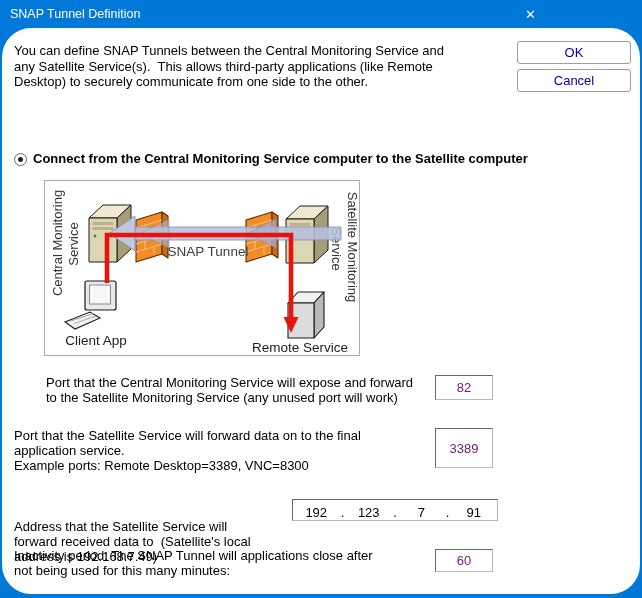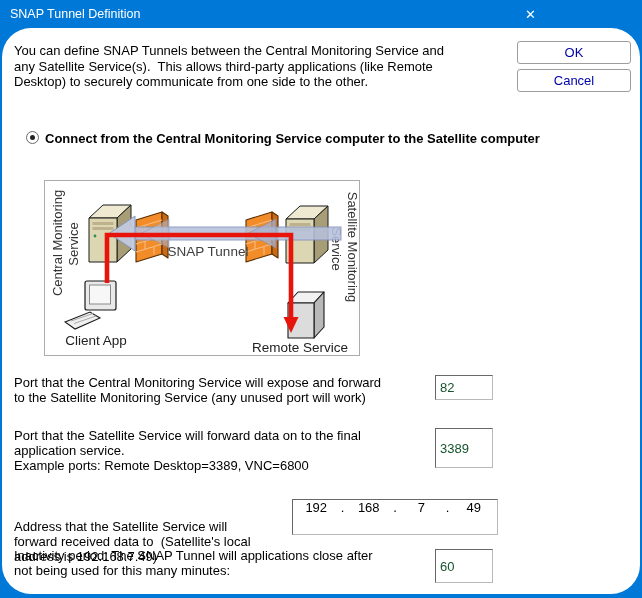--- a/index.html
+++ b/index.html
@@ -31,56 +31,57 @@
   }
   .btn {
     position:absolute; width:114px; height:23px;
     background:#ffffff; border:1px solid #9d9d9d; border-radius:3px;
     color:#0000a8; font-family:"Liberation Sans", sans-serif; font-size:13px;
     text-align:center; padding:0; line-height:20px;
   }
   #ok-btn { left:515px; top:13px; }
   #cancel-btn { left:515px; top:41px; }
   .direction-heading { position:absolute; left:12px; top:86px; }
-  .option { position:absolute; left:24px; display:flex; align-items:flex-start; }
+  .option { position:absolute; left:12px; display:flex; align-items:flex-end;margin-top:20px; }
   #option-0 { top:103px; }
   #option-1 { top:125px; }
   .radio {
     width:13px; height:13px; border-radius:50%;
     border:1px solid #6a6a6a; background:#fff;
     margin-right:6px; position:relative; flex:none;
   }
   .option.checked .radio::after {
     content:""; position:absolute; left:3px; top:3px; width:5px; height:5px;
     border-radius:50%; background:#222;
   }
   .option.checked .option-label { font-weight:bold; }
   .diagram {
     position:absolute; left:42px; top:152px; width:316px; height:176px;
     border:1px solid #ababab; background:#ffffff;
   }
   .diagram svg { display:block; }
   .field-label { position:absolute; left:12px; white-space:pre-wrap; line-height:15px; }
-  #label-expose { top:347px; }
+  #label-expose { top:347px;margin-left:32px; }
   #label-forward { top:400px; }
   #label-address { top:467px;margin-top:24px; }
   #label-inactivity { top:520px; }
   .textbox {
     position:absolute; background:#fff;
     border:1px solid; border-color:#686868 #b8b8b8 #b8b8b8 #686868;
-    font-family:"Liberation Sans", sans-serif; font-size:13px; color:#14532d;
+    font-family:"Liberation Sans", sans-serif; font-size:13px; color:#701a75;
     padding:0 4px;
+    text-align:center;
   }
   #input-expose { left:433px; top:347px; width:58px; height:25px; }
   #input-forward { left:433px; top:400px; width:58px; height:40px; }
-  #input-inactivity { left:433px; top:521px; width:58px; height:34px; }
+  #input-inactivity { left:433px; top:521px; width:58px; height:23px; }
   .ipbox {
-    position:absolute; left:290px; top:471px; width:206px; height:36px;
+    position:absolute; left:290px; top:471px; width:206px; height:22px;
     background:#fff; border:1px solid; border-color:#686868 #b8b8b8 #b8b8b8 #686868;
-    display:flex; align-items:flex-start;
+    display:flex; align-items:flex-end;
   }
   .ipbox .octet { flex:1; text-align:center; }
   .ipbox .dot { width:6px; text-align:center; }
   svg text { font-family:"Liberation Sans", sans-serif; }
 </style>
 </head>
 <body>
 
 <div class="dialog">
 
@@ -171,34 +172,34 @@
         </g>
       </svg>
     </div>
 
     <div class="field-label" id="label-expose">Port that the Central Monitoring Service will expose and forward
 to the Satellite Monitoring Service (any unused port will work)</div>
     <input class="textbox" id="input-expose" value="82" style="">
 
     <div class="field-label" id="label-forward">Port that the Satellite Service will forward data on to the final
 application service.
-Example ports: Remote Desktop=3389, VNC=6800</div>
+Example ports: Remote Desktop=3389, VNC=8300</div>
     <input class="textbox" id="input-forward" value="3389" style="">
 
     <div class="field-label" id="label-address">Address that the Satellite Service will
 forward received data to  (Satellite's local
 address is 192.168.7.49)</div>
     <div class="ipbox">
       <span class="octet">192</span>
       <span class="dot">.</span>
-      <span class="octet">168</span>
+      <span class="octet">123</span>
       <span class="dot">.</span>
       <span class="octet">7</span>
       <span class="dot">.</span>
-      <span class="octet">49</span>
+      <span class="octet">91</span>
     </div>
 
     <div class="field-label" id="label-inactivity">Inactivity period: The SNAP Tunnel will applications close after
 not being used for this many minutes:</div>
     <input class="textbox" id="input-inactivity" value="60" style="">
 
   </div>
 </div>
 
 </body></html>

